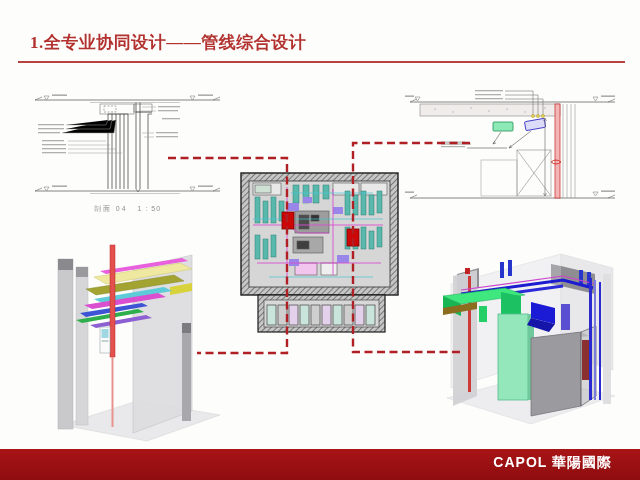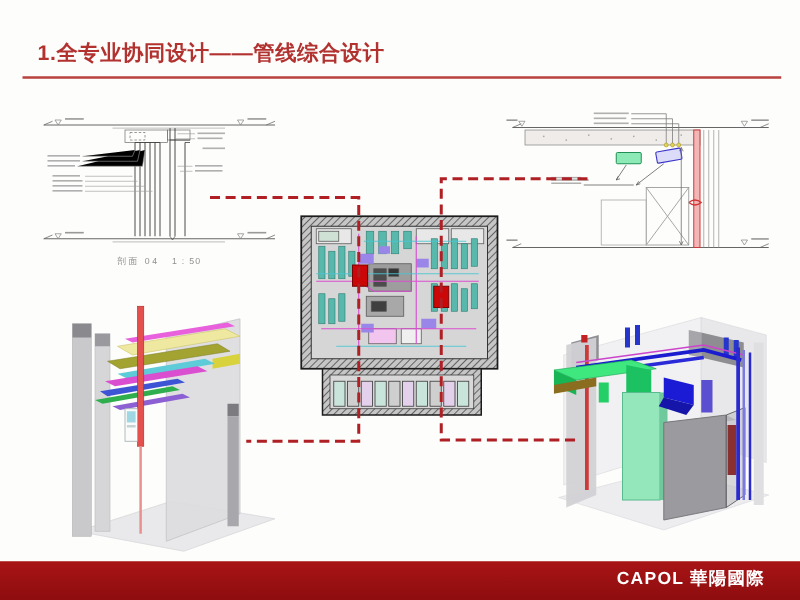--- a/index.html
+++ b/index.html
@@ -1,20 +1,20 @@
 <!DOCTYPE html>
 <html><head>
 <meta charset="utf-8">
 <style>
   html,body{margin:0;padding:0;}
   body{width:640px;height:480px;overflow:hidden;background:#fdfdfb;
        font-family:"Liberation Sans","DejaVu Sans",sans-serif;}
   .slide{position:relative;width:640px;height:480px;background:#fdfdfb;}
   .title{position:absolute;left:30px;top:31px;font-size:17px;font-weight:bold;
-         color:#b23230;letter-spacing:.5px;white-space:nowrap;}
+         color:#b23230;letter-spacing:.5px;white-space:nowrap;font-family:Liberation Serif, serif;}
   .title-rule{position:absolute;left:18px;top:61px;width:607px;height:2px;
          background:#b8423e;}
   .panel{position:absolute;}
   .caption{position:absolute;left:30px;top:204px;width:195px;text-align:center;
          font-size:7px;color:#8f8f8f;letter-spacing:2px;}
   .caption .scale{margin-left:6px;letter-spacing:1px;}
   .footer{position:absolute;left:0;top:449px;width:640px;height:31px;
          background:linear-gradient(#a81416,#8e0d0f);}
   .logo{position:absolute;right:28px;top:5px;color:#ffffff;font-size:14px;
          font-weight:bold;letter-spacing:1px;white-space:nowrap;margin-left:28px;}

